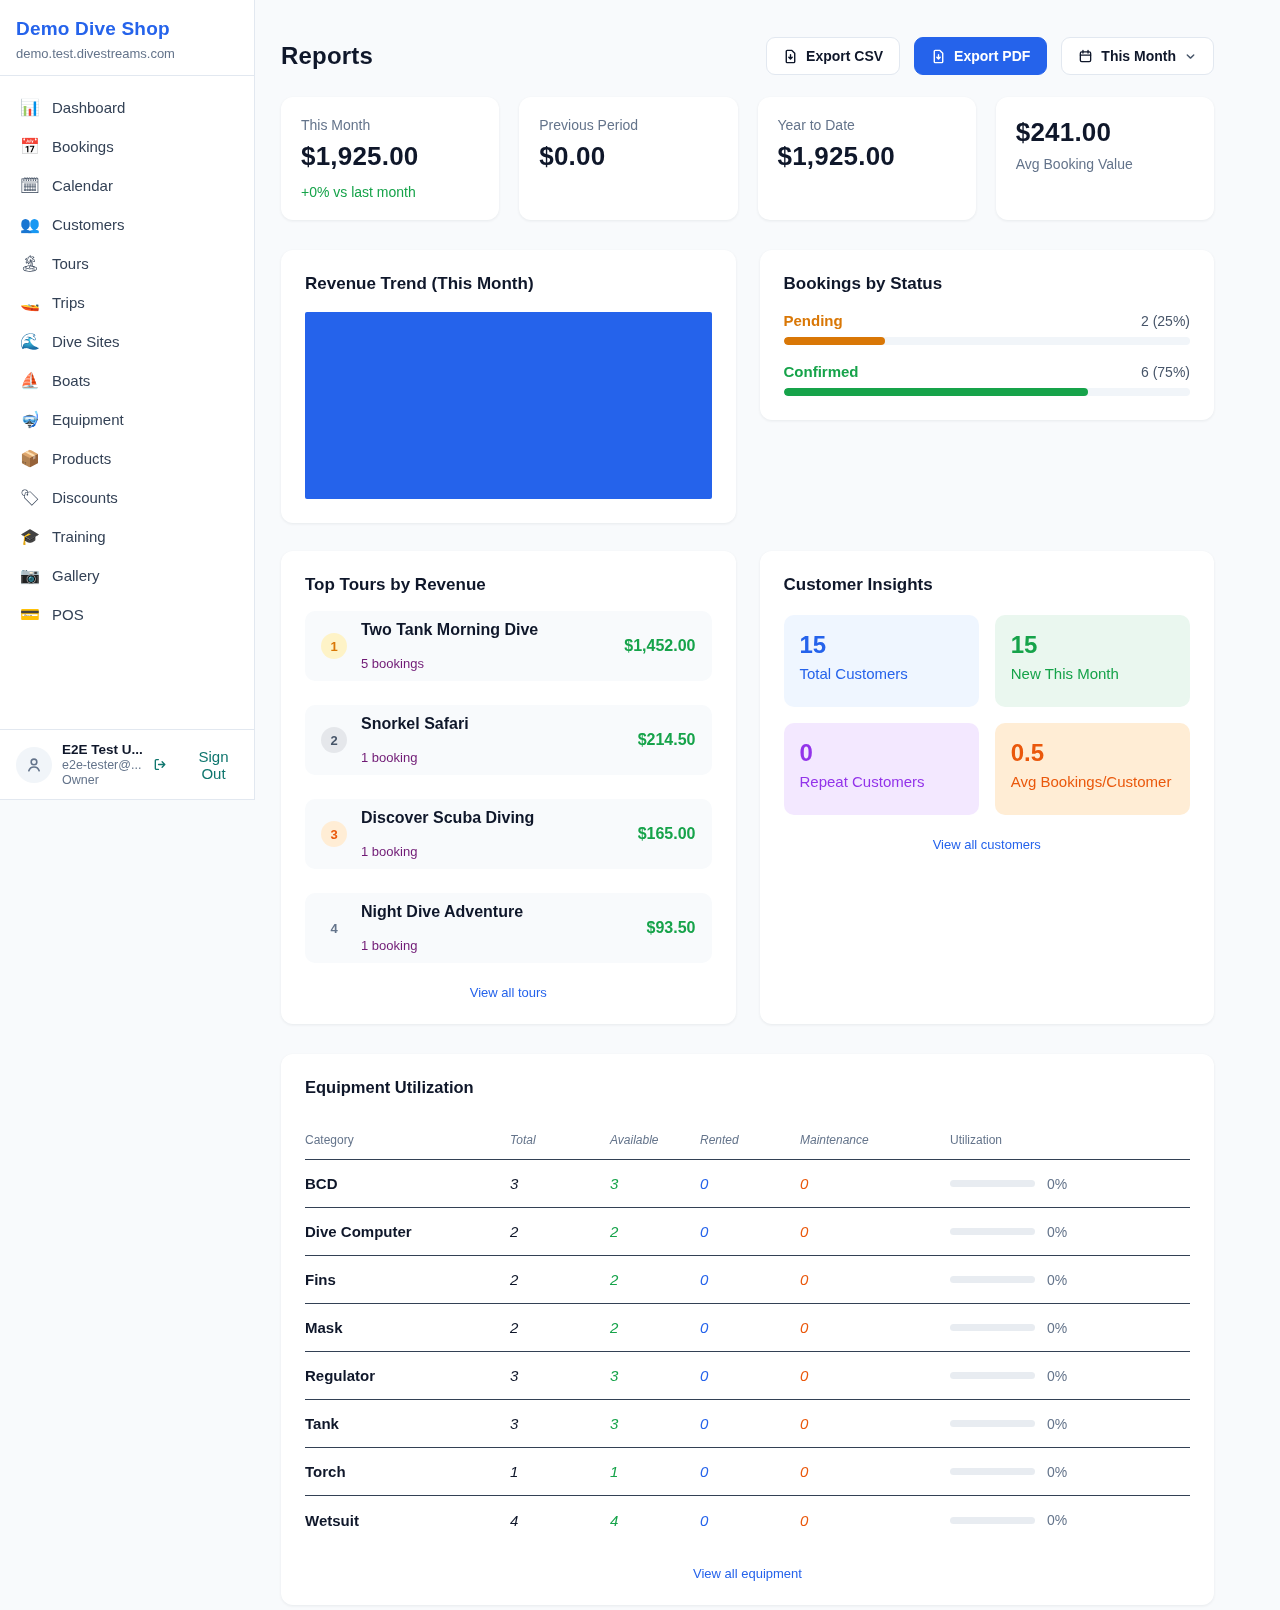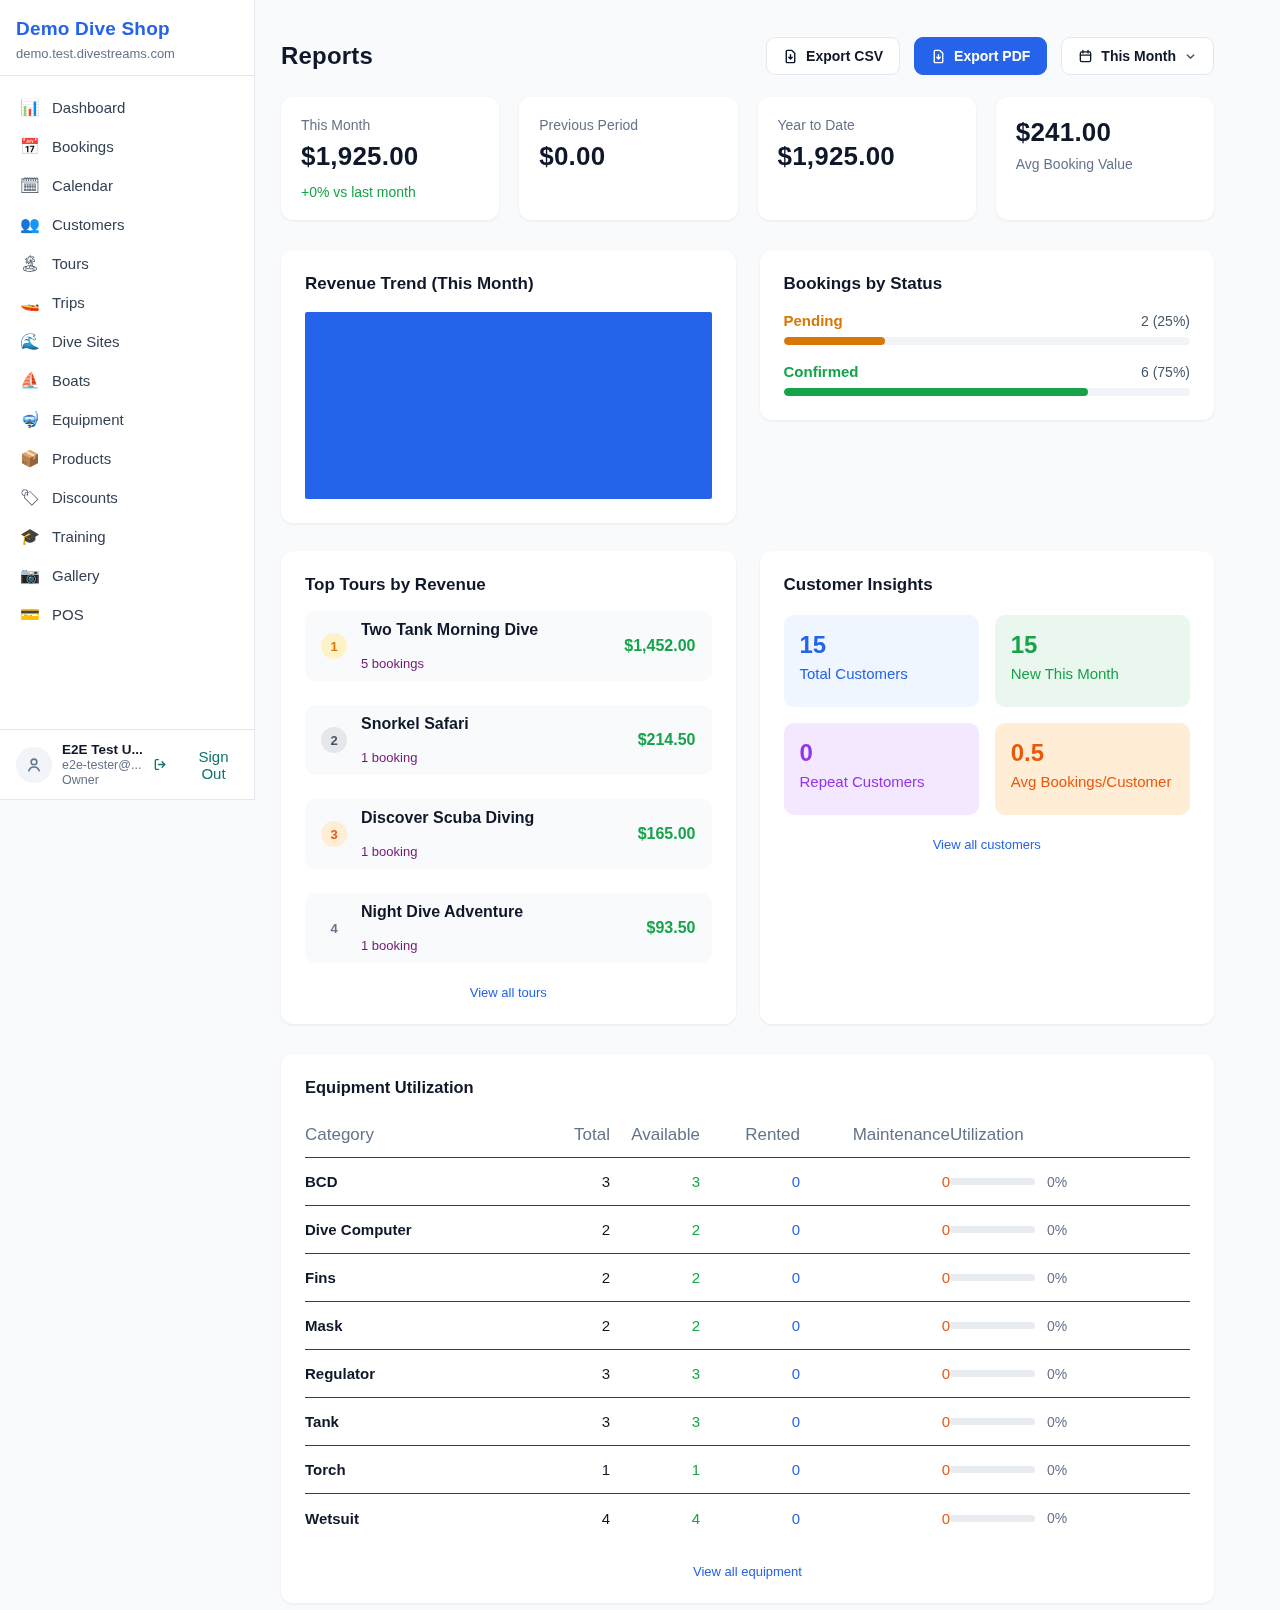--- a/index.html
+++ b/index.html
@@ -75,25 +75,25 @@
   .link { display:block; text-align:center; color:#2563eb; font-size:13px;
     background:none; border:none; cursor:pointer; font-family:inherit; margin:22px auto 0; }
   
   .tiles { display:grid; grid-template-columns:1fr 1fr; gap:16px; margin-top:20px; }
   .tile { border-radius:10px; padding:16px; height:92px; }
   .tile-value { font-size:24px; font-weight:800; }
   .tile-label { font-size:15px; margin-top:6px; }
   
   .eq-card { margin-top:30px; }
   .eq-grid { display:grid; grid-template-columns:205px 100px 90px 100px 150px 1fr; align-items:center; }
-  .eq-head { margin-top:28px; color:#64748b; font-size:17px; padding-bottom:12px; border-bottom:1px solid #334155; }
+  .eq-head { margin-top:36px; color:#64748b; font-size:12px; padding-bottom:12px; border-bottom:1px solid #334155; }
   .eq-row { height:48px; border-bottom:1px solid #334155; font-size:15px; }
   .eq-row:last-of-type { border-bottom:none; }
   .eq-cat { font-weight:600; }
-  .num { text-align:right; }
+  .num { text-align:left;font-style:italic; }
   .c-green { color:#16a34a; } .c-blue { color:#2563eb; } .c-orange { color:#ea580c; }
   .util { display:flex; align-items:center; gap:12px; }
   .util-track { width:85px; height:7px; border-radius:4px; background:#e8ecf1; }
   .util-pct { color:#64748b; font-size:14px; }
 </style>
 </head>
 <body>
 
 <aside class="sidebar">
   <div class="sb-head">

